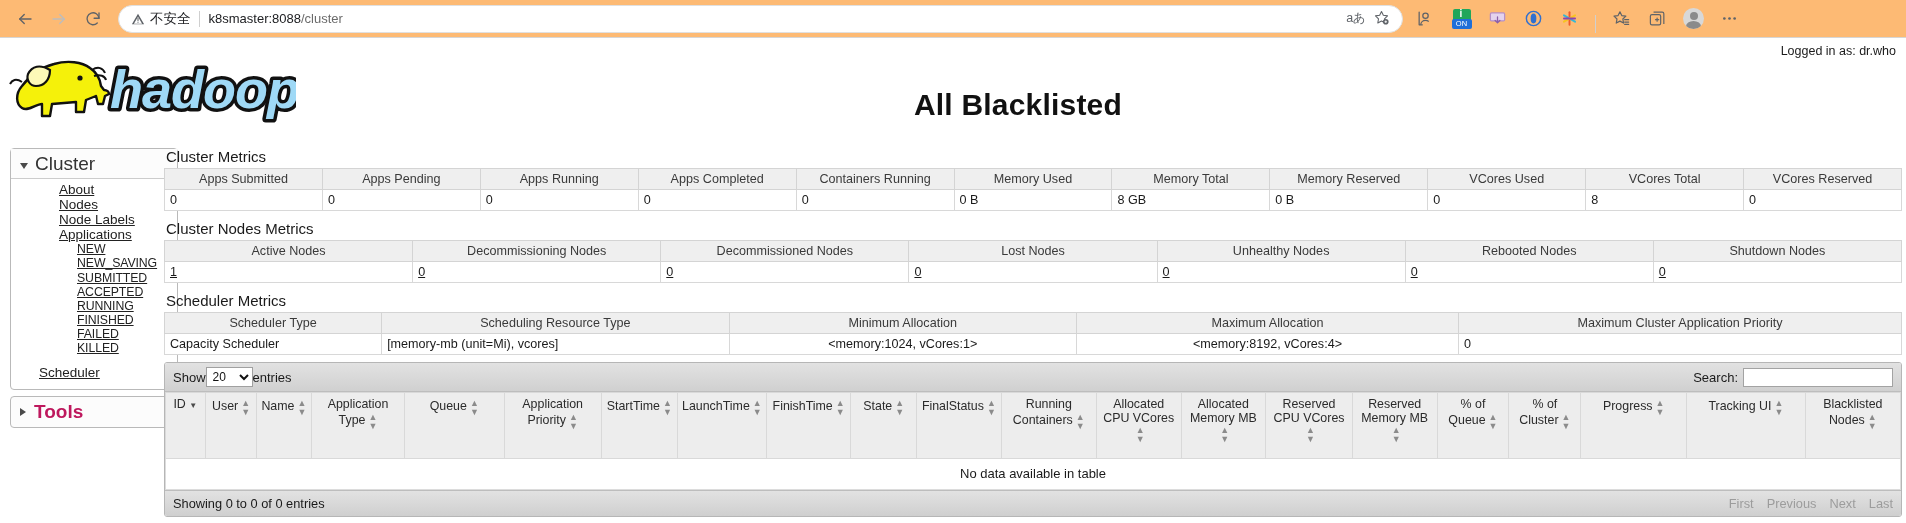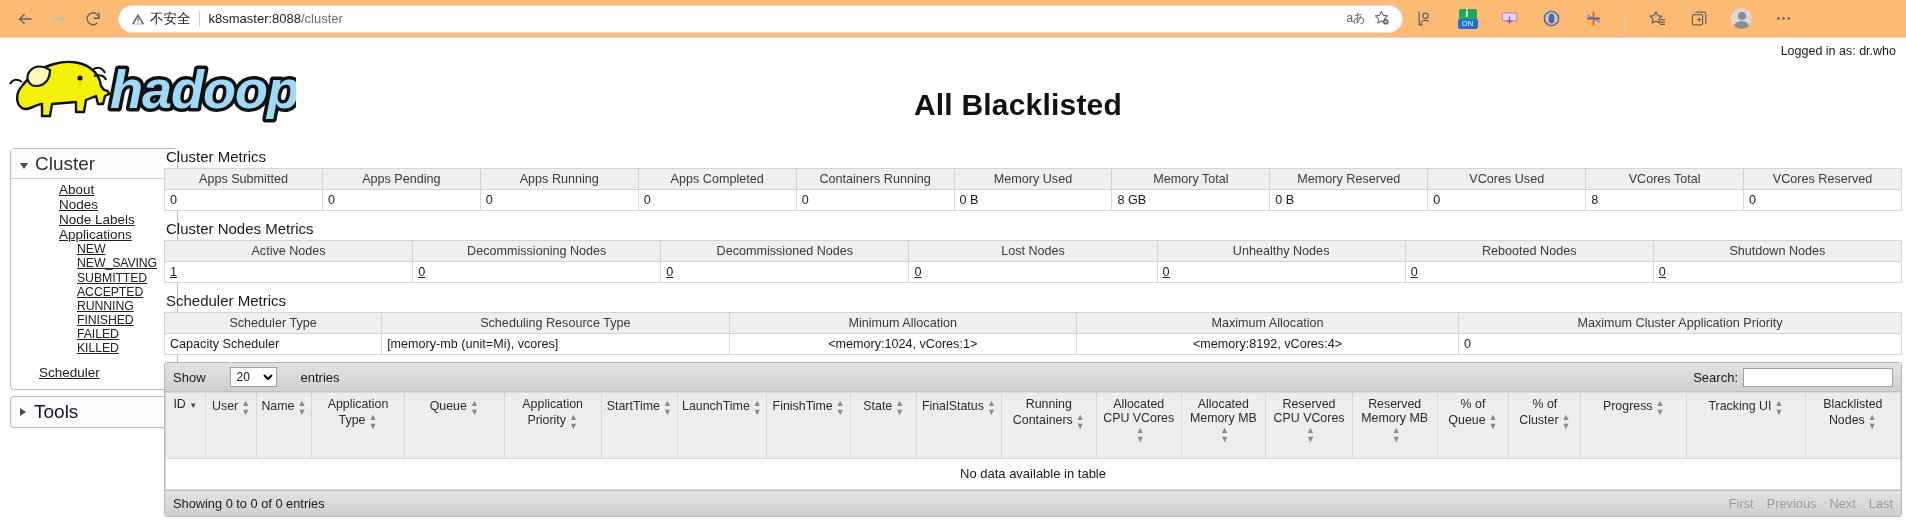--- a/index.html
+++ b/index.html
@@ -38,21 +38,21 @@
     max-width:1285px;
   }
   .warn-ico{ display:inline-flex; align-items:center; margin-right:5px; color:#5f6368;}
   .not-secure{ font-size:13.5px; color:#202124; margin-right:8px; }
   .omni-sep{ width:1px; height:16px; background:#cfcfcf; margin-right:9px; }
   .url-host{ color:#202124; }
   .url-path{ color:#6b6b6b; }
   .omni-right{ margin-left:auto; display:flex; align-items:center; gap:8px; color:#5f6368; }
   .aa-ico{ font-size:12.5px; color:#5f6368; letter-spacing:-0.5px;}
 
-  .toolbar-icons{ display:flex; align-items:flex-end; gap:13px; padding-right:8px; }
+  .toolbar-icons{ display:flex; align-items:flex-end; gap:7px; padding-right:8px; }
   .tb{
     width:29px;height:29px;border-radius:4px;
     display:flex;align-items:center;justify-content:center;
     color:#5f6368;
   }
   .tb-sep{ width:1px;height:18px;background:#d0d0d0;margin:0 4px; }
   .on-badge{ position:relative; width:20px;height:20px; }
   .on-badge .sq{
     position:absolute;left:1px;top:0;width:18px;height:14px;
     background:#21a65a;border-radius:2px;
@@ -126,21 +126,21 @@
   .side-sub{ padding-left:18px; margin-top:0.5px; }
   .side-sub a{ font-size:12.3px; line-height:13.6px; letter-spacing:-0.1px; }
   .side-scheduler{ padding:7px 0 2px 28px; }
   .side-scheduler a{ font-size:13.5px; color:#222; text-decoration:underline; }
   .tools-panel{
     margin-top:6px;
     border:1px solid #b9b9b9; border-radius:4px; background:#fcfcfc;
   }
   .tools-head{
     display:flex;align-items:center;gap:8px;
-    padding:4px 8px 4px 9px; font-size:19px; color:#0f172a;
+    padding:4px 8px 4px 9px; font-size:19px; color:#be185d;font-weight:bold;
   }
 
   
   .content{ position:absolute; left:164px; top:110px; right:4px; }
 
   .section-title{
     font-size:15px; color:#1a1a1a; margin:0 0 2px 2px; line-height:18px;
   }
   .metric-tbl{
     width:100%; border-collapse:collapse;
@@ -160,21 +160,21 @@
   .metric-tbl td a{ color:#1a1a1a; text-decoration:underline; cursor:pointer; }
 
   
   .dt-wrap{ border:1px solid #b6b6b6; border-radius:3px; background:#fff; overflow:hidden; }
   .dt-top{
     display:flex; align-items:center; justify-content:space-between;
     background:linear-gradient(#e2e2e2,#d0d0d0);
     padding:4px 8px; border-bottom:1px solid #bdbdbd;
     font-size:13px; color:#1a1a1a;
   }
-  .dt-length{ display:flex; align-items:center; gap:24px;justify-content:flex-end; }
+  .dt-length{ display:flex; align-items:center; gap:0;justify-content:flex-end; }
   .dt-length select{
     font-family:"Liberation Sans", sans-serif;
     font-size:12px; padding:1px 2px; height:20px;
     border:1px solid #a0a0a0; background:#fff; color:#111;
   }
   .dt-filter{ display:flex; align-items:center; gap:5px; }
   .dt-filter input{
     font-family:"Liberation Sans", sans-serif;
     width:150px; height:19px; border:1px solid #a3a3a3; background:#fff;
     font-size:12px; padding:1px 3px;

